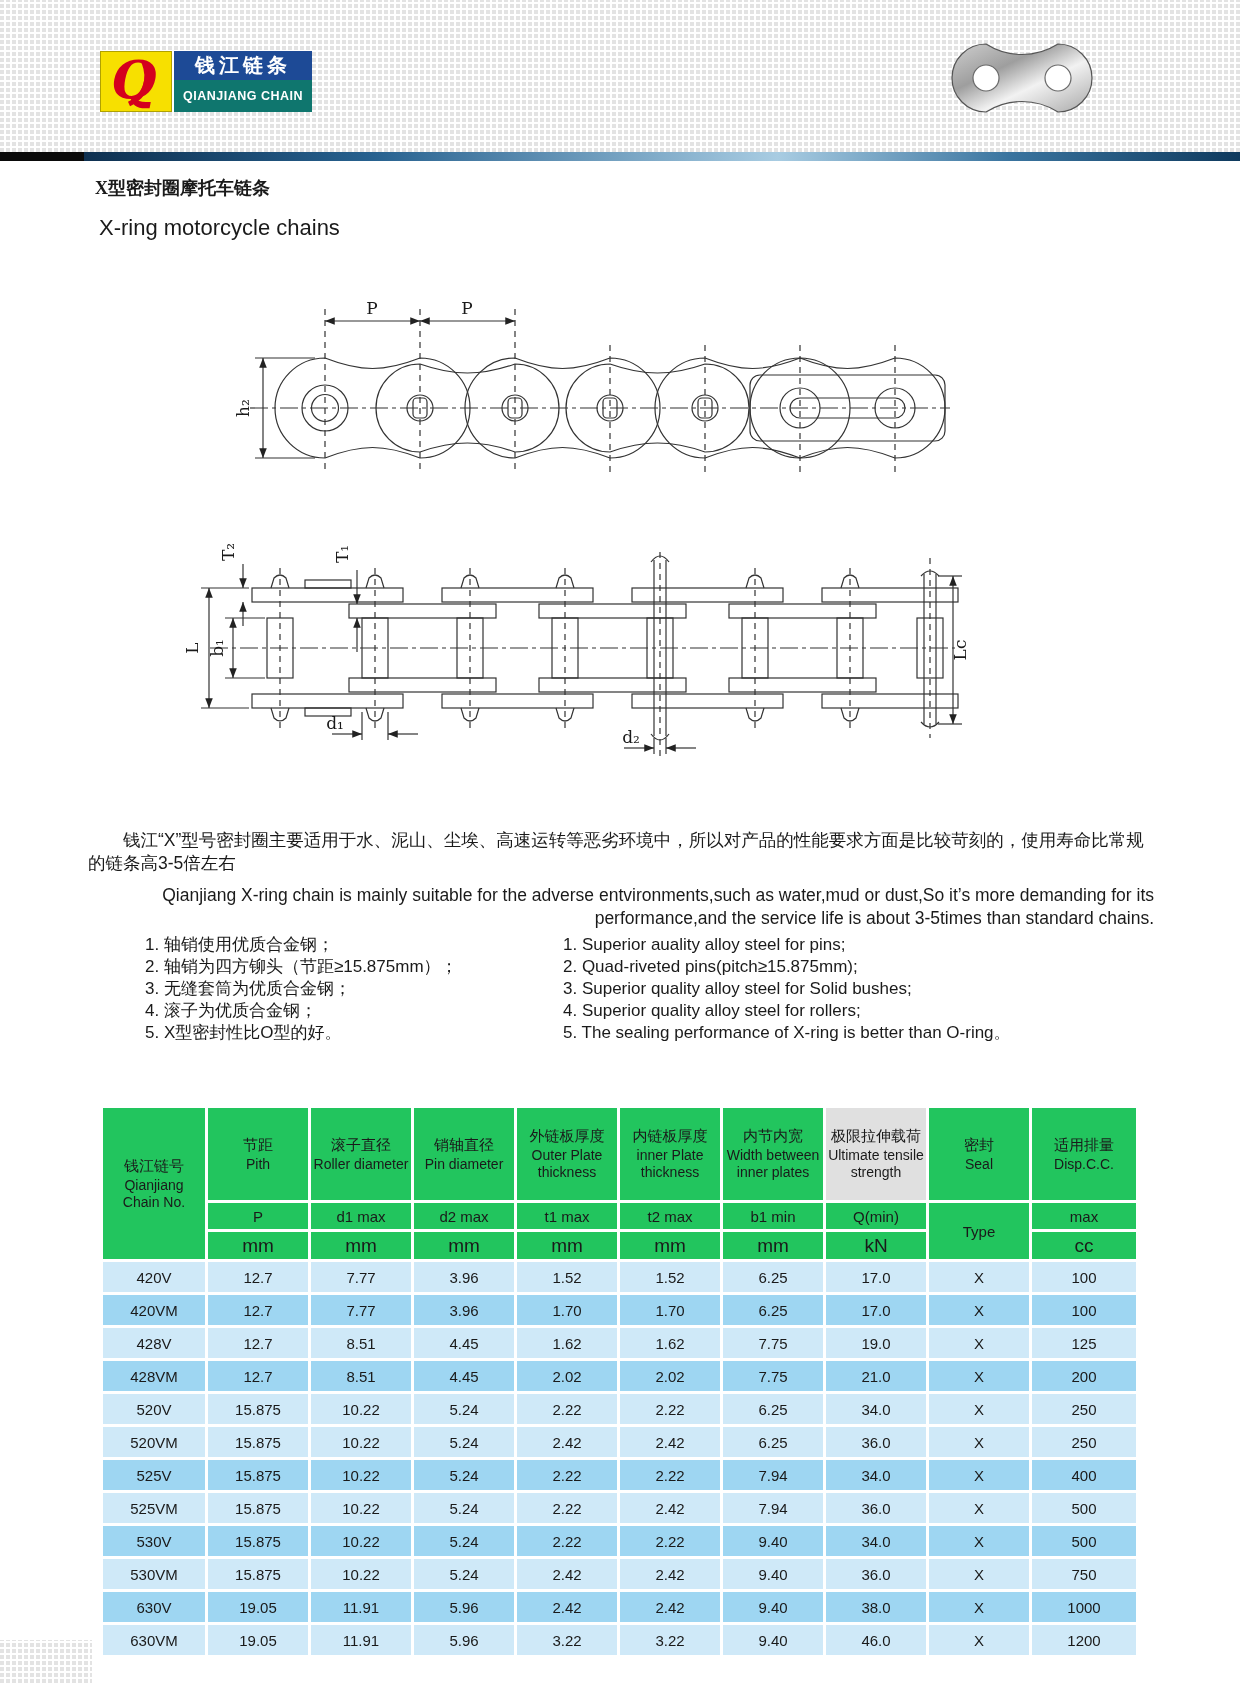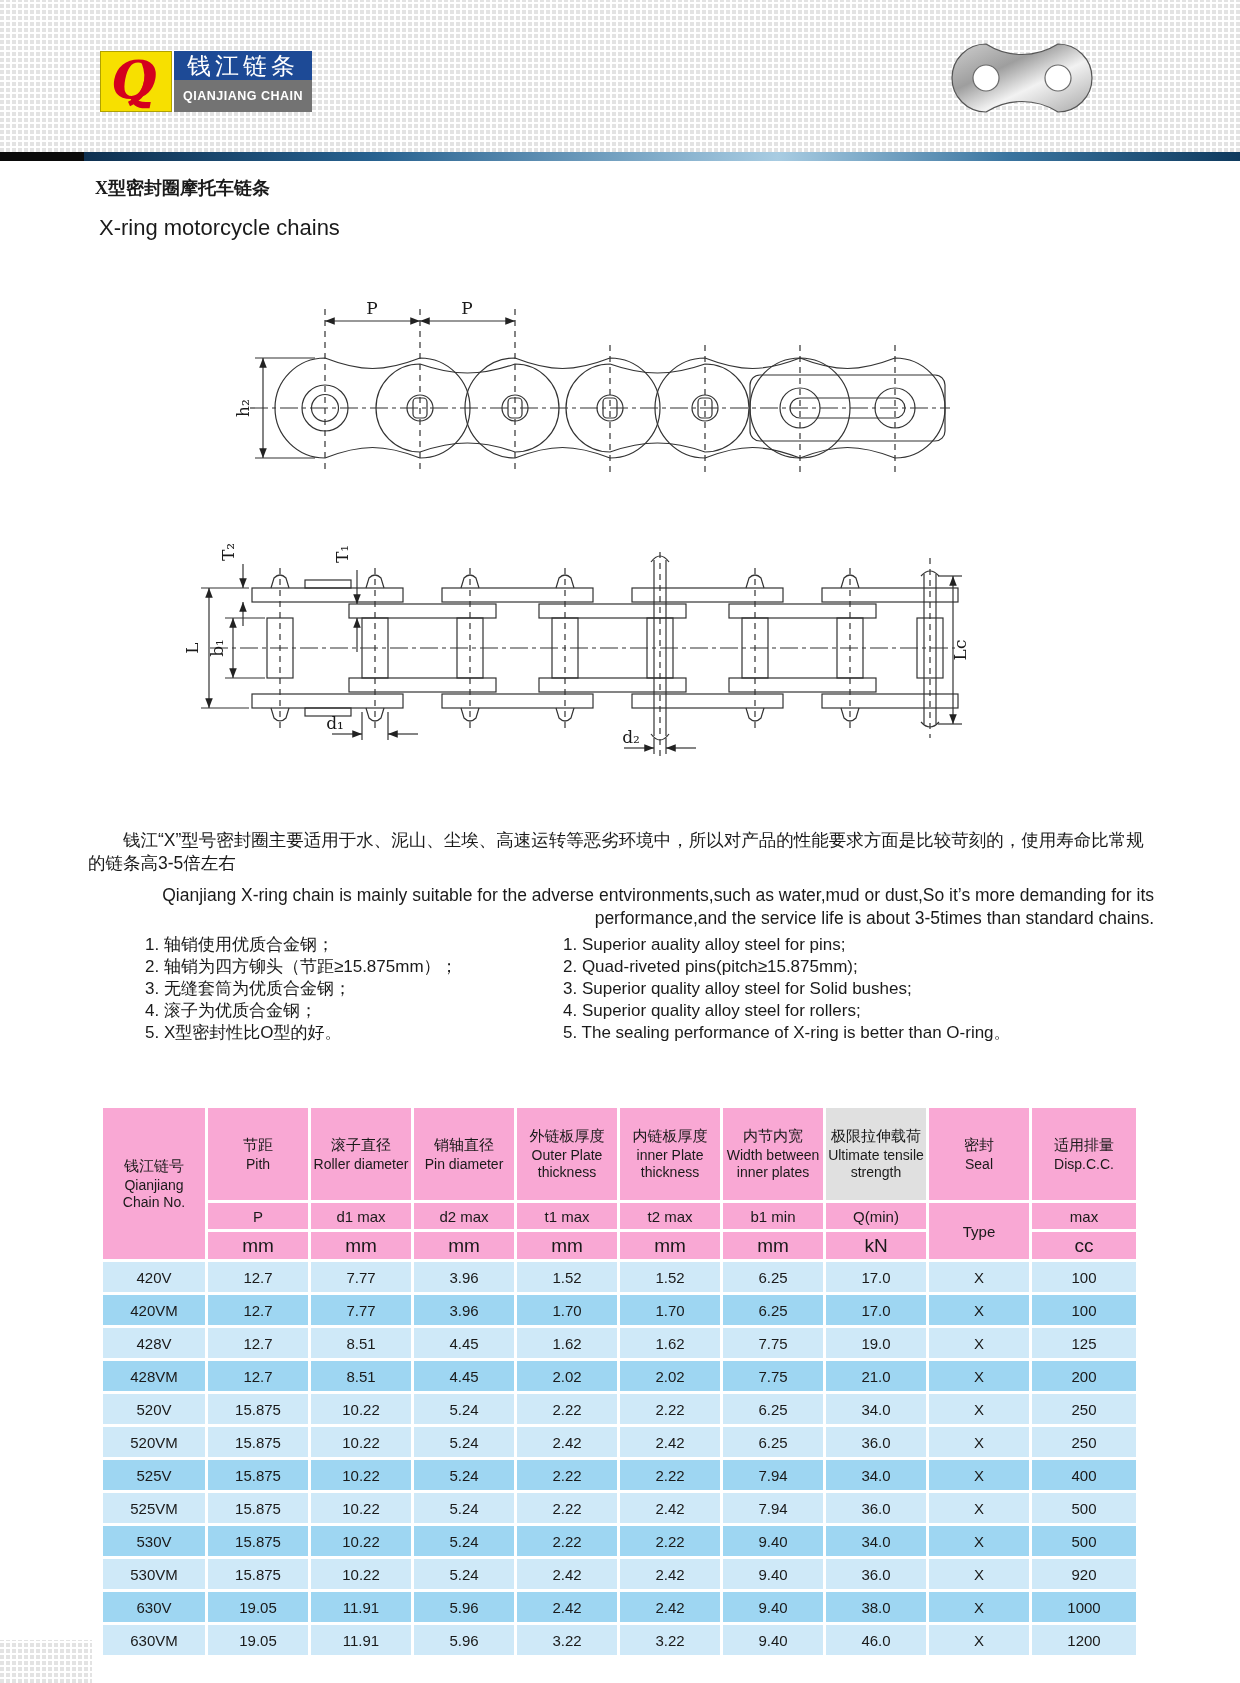--- a/index.html
+++ b/index.html
@@ -17,23 +17,23 @@
   .texture-corner{position:absolute;left:0;top:1640px;width:92px;height:43px;}
 
   .bar-black{position:absolute;left:0;top:152px;width:84px;height:9px;background:#0a0a0a;}
   .bar-blue{position:absolute;left:84px;top:152px;width:1156px;height:9px;
     background:linear-gradient(90deg,#0e3050 0%,#27618f 25%,#a8cce2 60%,#3a749f 80%,#0f3a5e 100%);}
 
   
   .logo{position:absolute;left:100px;top:51px;display:flex;}
   .logo-mark{width:72px;height:61px;background:#f7e000;border:1px solid #b0a100;box-sizing:border-box;}
   .logo-right{margin-left:2px;width:138px;}
-  .logo-cn{height:29px;background:#1d4a96;color:#fff;font-size:24px;font-weight:normal;
+  .logo-cn{height:29px;background:#1d4a96;color:#fff;font-size:20px;font-weight:bold;
     letter-spacing:4px;display:flex;align-items:center;justify-content:center;}
-  .logo-en{height:32px;background:#737373;color:#fff;font-size:12.5px;font-weight:bold;
+  .logo-en{height:32px;background:#0f766e;color:#fff;font-size:12.5px;font-weight:bold;
     letter-spacing:.5px;display:flex;align-items:center;justify-content:center;}
 
   .plate-img{position:absolute;left:948px;top:42px;}
 
   .title-cn{position:absolute;left:95px;top:176px;font-size:18px;font-weight:bold;margin:0;font-family:Liberation Serif, serif;}
   .title-en{position:absolute;left:95px;top:211px;font-size:22px;font-weight:normal;margin:4px;}
 
   .drawing{position:absolute;}
   .d1{left:195px;top:293px;}
   .d2{left:185px;top:528px;}
@@ -45,21 +45,21 @@
 
   .features{position:absolute;top:934px;left:0;width:1240px;}
   .feat-list{position:absolute;top:0;margin:0;padding:0;list-style:none;font-size:17px;line-height:22px;}
   .feat-cn{left:145px;}
   .feat-en{left:563px;}
 
   
   .spec-table{position:absolute;left:100px;top:1105px;border-collapse:separate;border-spacing:3px;
     table-layout:fixed;}
   .spec-table th,.spec-table td{text-align:center;vertical-align:middle;padding:0;font-weight:normal;}
-  .spec-table thead th{background:#f9a8d4;font-size:14.5px;line-height:17px;}
+  .spec-table thead th{background:#22c55e;font-size:14.5px;line-height:17px;}
   .spec-table thead th.lighter{background:#e0e0e0;}
   .spec-table tr.h1 th{height:92px;}
   .spec-table tr.h2 th{height:26px;font-size:15px;}
   .spec-table tr.h3 th{height:27px;font-size:19px;}
   .spec-table .hcn{font-size:15px;margin-bottom:3px;}
   .spec-table .hen{font-size:14px;}
   .spec-table td{height:30px;font-size:15px;}
   .spec-table tr.light td{background:#cfe9f8;}
   .spec-table tr.mid td{background:#9ed6f2;text-align:center;}
 </style>
@@ -485,21 +485,21 @@
         <tr class="light">
           <td>530VM</td>
           <td>15.875</td>
           <td>10.22</td>
           <td>5.24</td>
           <td>2.42</td>
           <td>2.42</td>
           <td>9.40</td>
           <td>36.0</td>
           <td>X</td>
-          <td>920</td>
+          <td>750</td>
         </tr>
 
         <tr class="mid">
           <td>630V</td>
           <td>19.05</td>
           <td>11.91</td>
           <td>5.96</td>
           <td>2.42</td>
           <td>2.42</td>
           <td>9.40</td>

